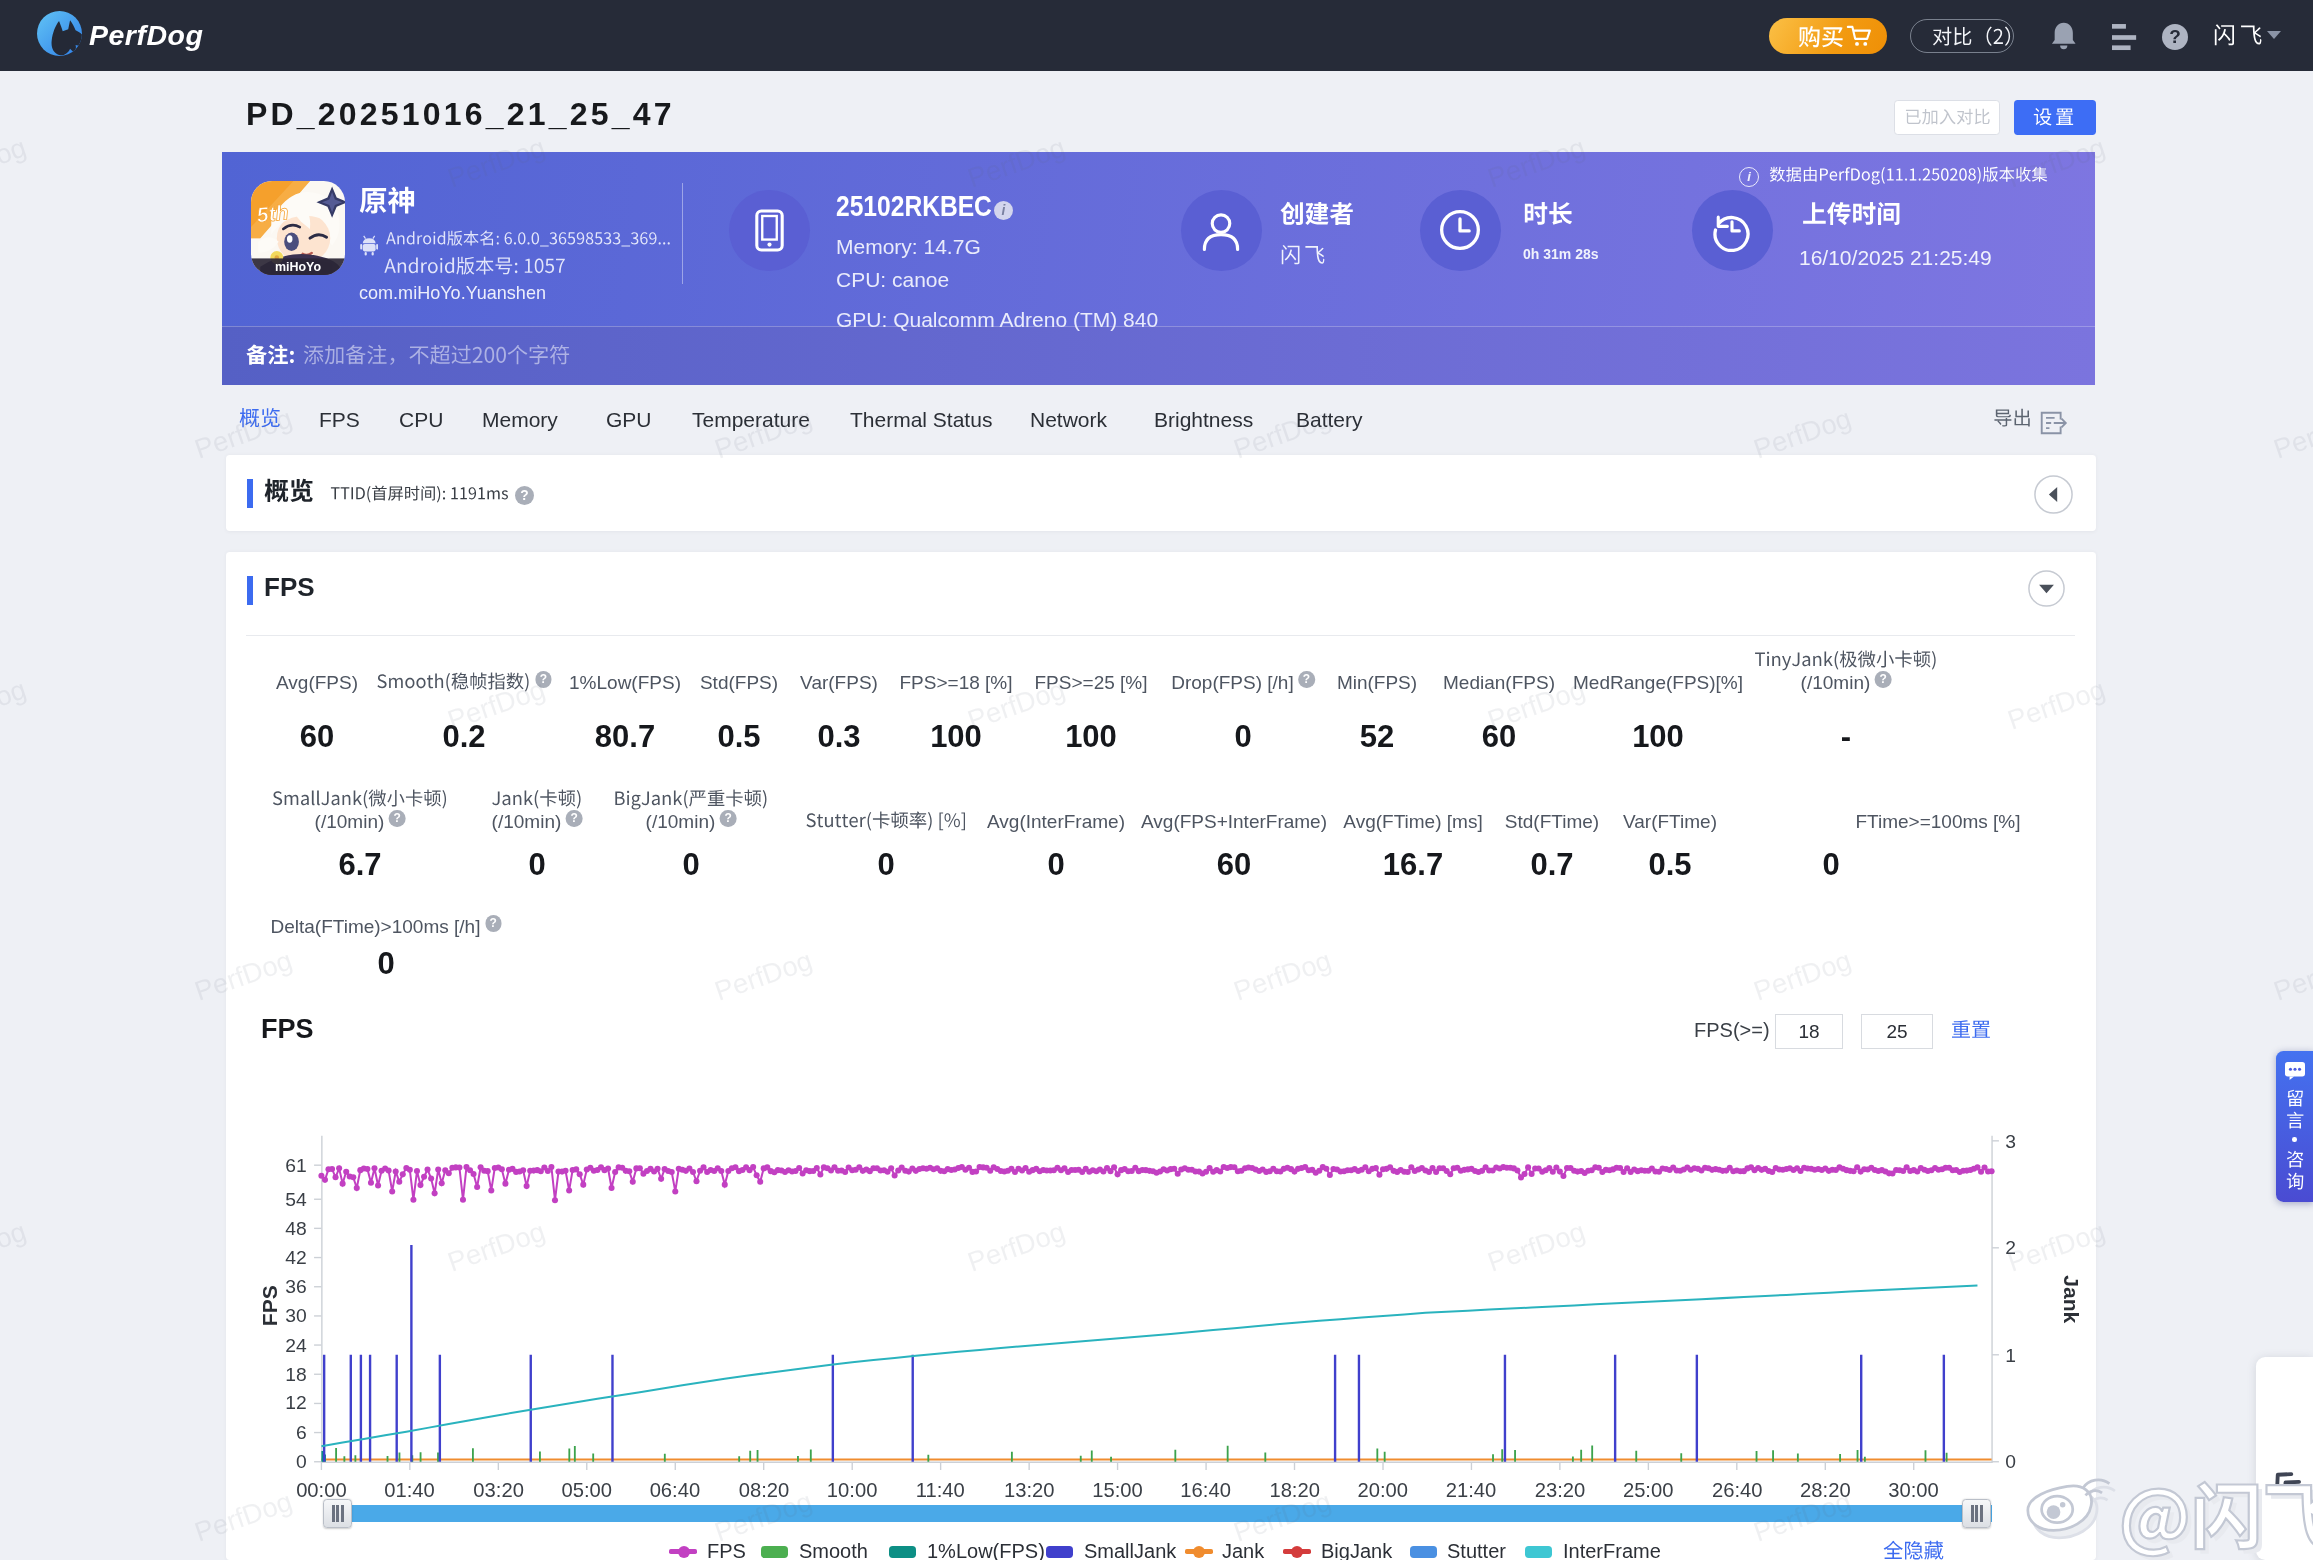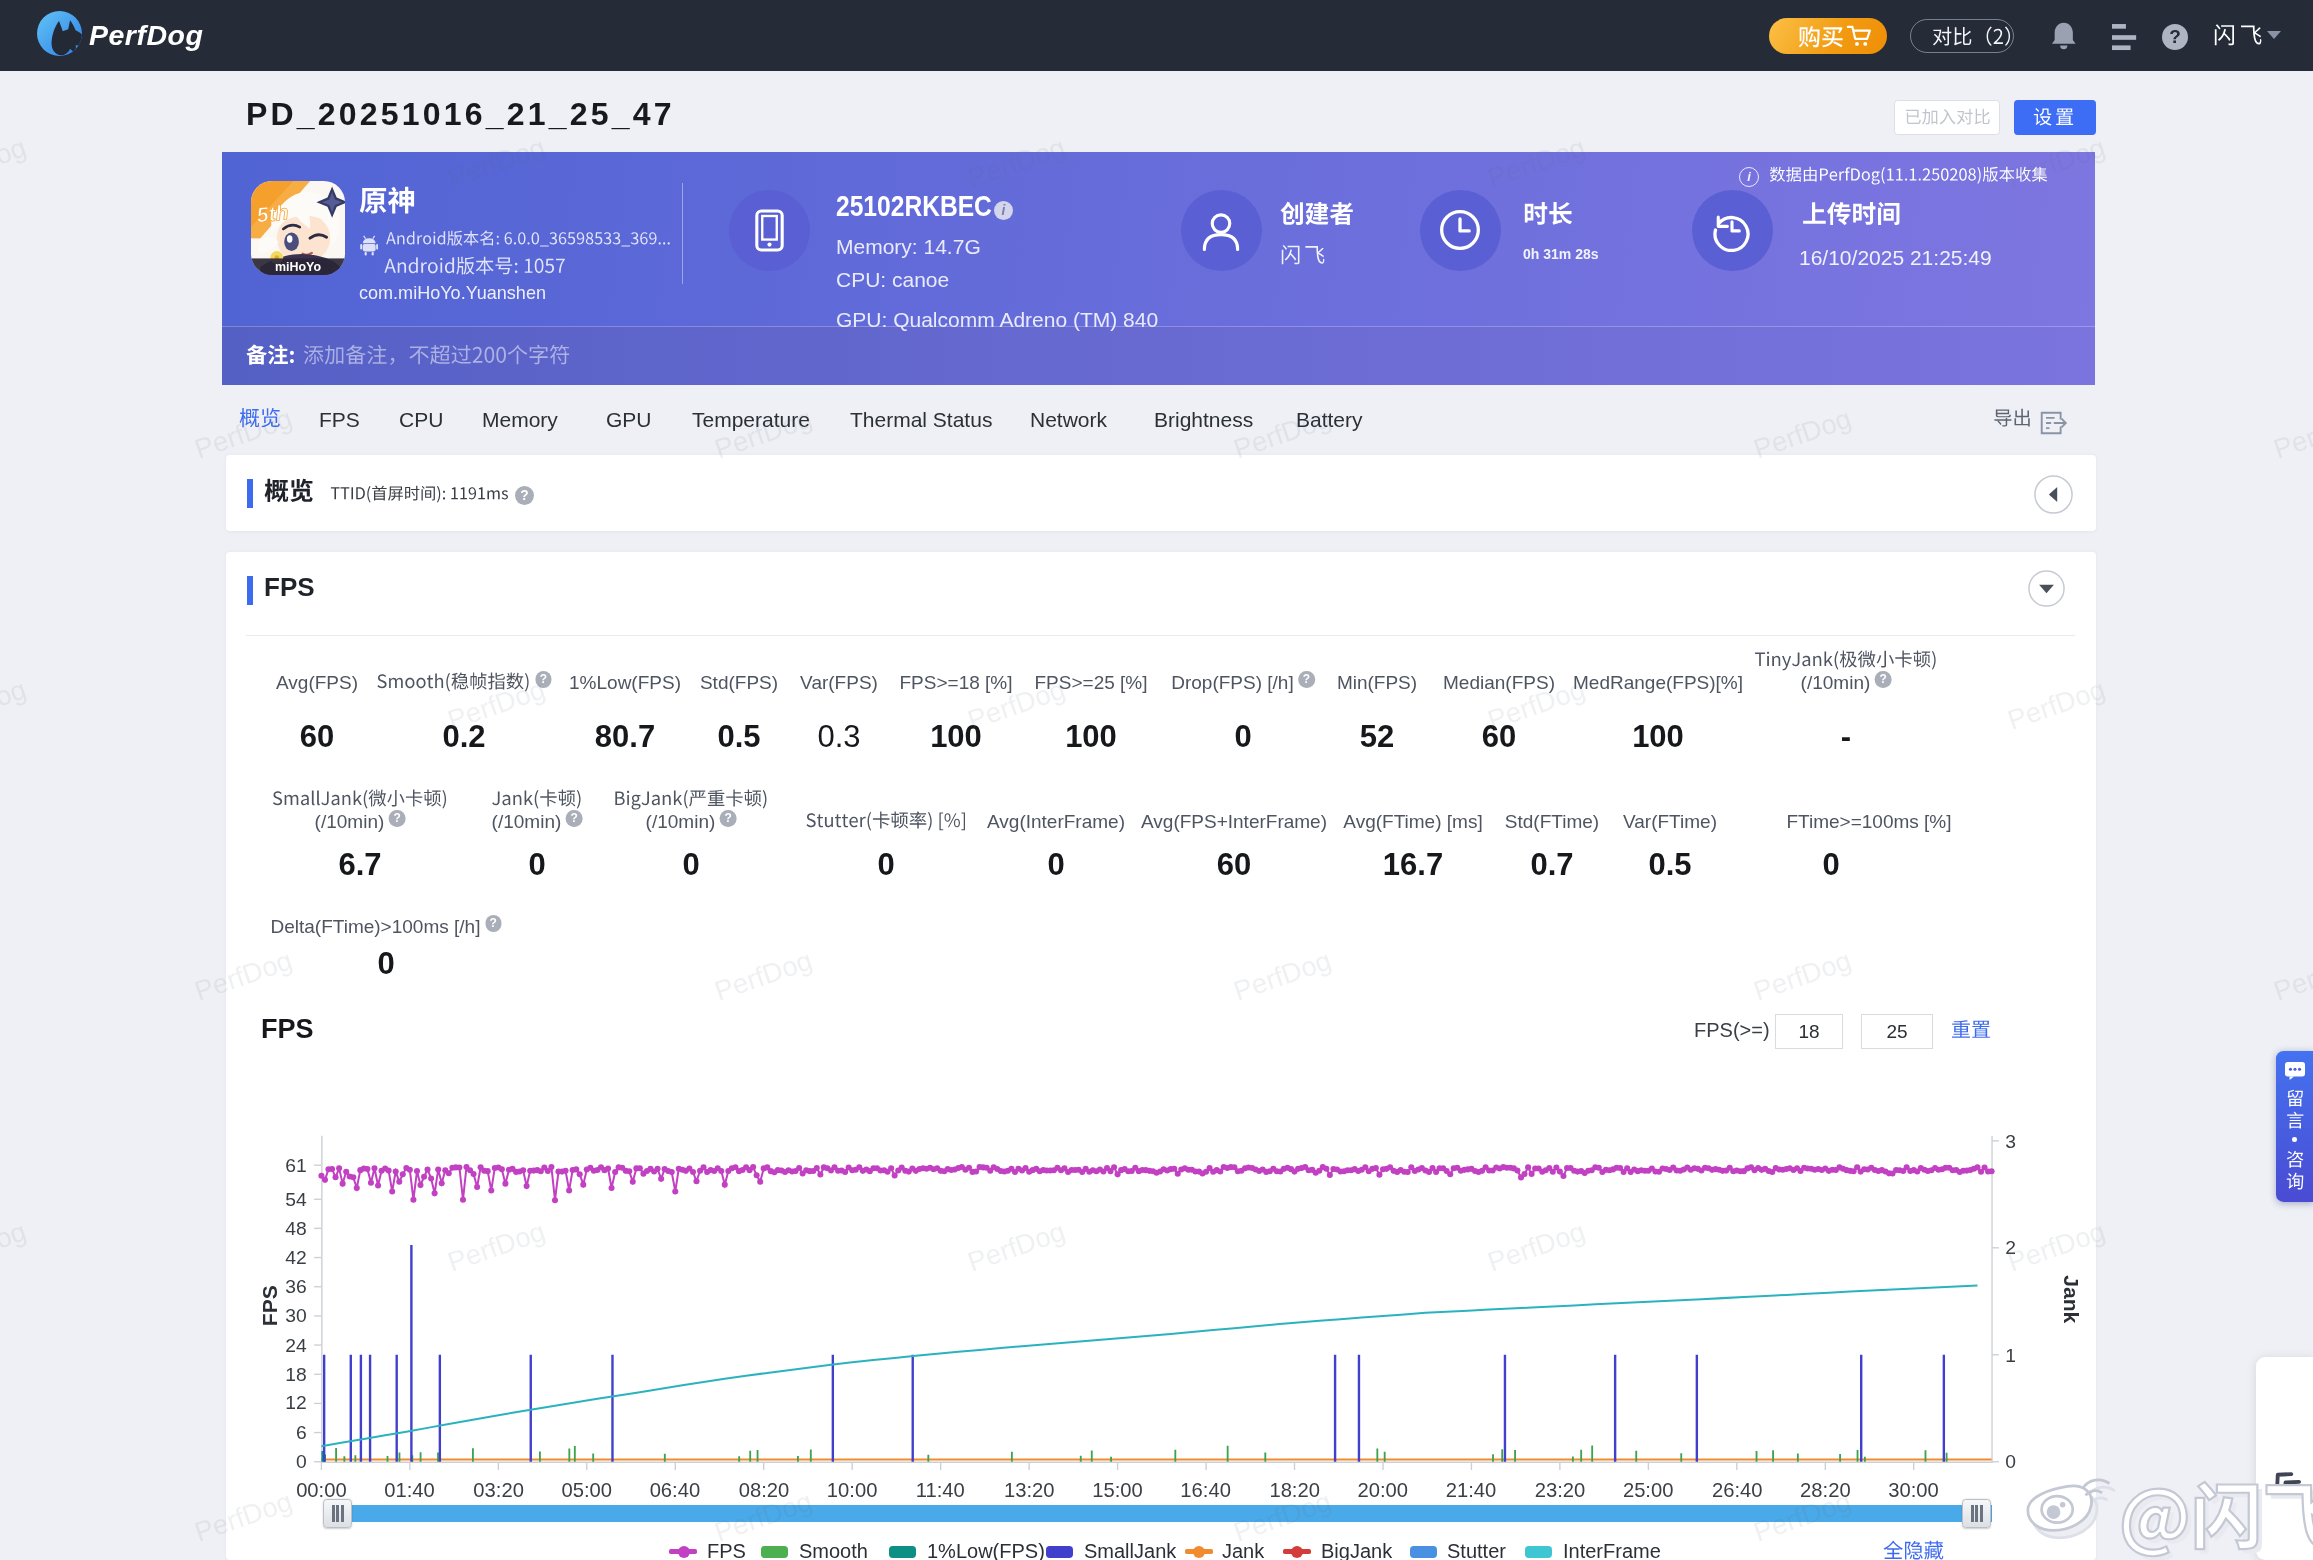--- a/index.html
+++ b/index.html
@@ -214,21 +214,21 @@
     <div class="abs" style="left:317px;top:721px;transform:translateX(-50%);font-size:31px;font-weight:bold;color:#16181c;line-height:1">60</div>
     <div class="abs" style="left:464px;top:671px;transform:translateX(-50%);white-space:nowrap;text-align:center"><svg width="154" height="23" viewBox="0 0 168 25" style="display:inline-block;vertical-align:top">
         <path transform="translate(0,18.5)" d="M6.1 0.3C9.1 0.3 11.1 -1.6 11.1 -3.9C11.1 -6.1 9.7 -7.1 8 -7.8L6 -8.7C4.8 -9.2 3.5 -9.7 3.5 -11.2C3.5 -12.5 4.6 -13.3 6.3 -13.3C7.6 -13.3 8.7 -12.8 9.6 -11.9L10.6 -13.1C9.5 -14.2 8 -14.9 6.3 -14.9C3.6 -14.9 1.6 -13.3 1.6 -11C1.6 -8.9 3.3 -7.9 4.6 -7.3L6.7 -6.4C8.1 -5.7 9.2 -5.3 9.2 -3.7C9.2 -2.3 8 -1.4 6.1 -1.4C4.6 -1.4 3.1 -2.1 2.1 -3.2L1 -1.9C2.2 -0.6 4 0.3 6.1 0.3Z M13.8 0H15.6V-7.9C16.6 -9 17.5 -9.5 18.3 -9.5C19.7 -9.5 20.3 -8.7 20.3 -6.6V0H22.2V-7.9C23.2 -9 24.1 -9.5 24.9 -9.5C26.3 -9.5 26.9 -8.7 26.9 -6.6V0H28.7V-6.9C28.7 -9.6 27.7 -11.1 25.5 -11.1C24.1 -11.1 23 -10.3 21.9 -9.1C21.4 -10.3 20.5 -11.1 18.9 -11.1C17.6 -11.1 16.4 -10.3 15.5 -9.3H15.4L15.3 -10.9H13.8Z M36.5 0.3C39.2 0.3 41.5 -1.8 41.5 -5.4C41.5 -9 39.2 -11.1 36.5 -11.1C33.8 -11.1 31.5 -9 31.5 -5.4C31.5 -1.8 33.8 0.3 36.5 0.3ZM36.5 -1.3C34.6 -1.3 33.4 -2.9 33.4 -5.4C33.4 -7.9 34.6 -9.6 36.5 -9.6C38.4 -9.6 39.7 -7.9 39.7 -5.4C39.7 -2.9 38.4 -1.3 36.5 -1.3Z M48.6 0.3C51.3 0.3 53.6 -1.8 53.6 -5.4C53.6 -9 51.3 -11.1 48.6 -11.1C46 -11.1 43.6 -9 43.6 -5.4C43.6 -1.8 46 0.3 48.6 0.3ZM48.6 -1.3C46.7 -1.3 45.5 -2.9 45.5 -5.4C45.5 -7.9 46.7 -9.6 48.6 -9.6C50.5 -9.6 51.8 -7.9 51.8 -5.4C51.8 -2.9 50.5 -1.3 48.6 -1.3Z M59.9 0.3C60.6 0.3 61.3 0.1 61.9 -0.1L61.6 -1.5C61.2 -1.4 60.7 -1.2 60.3 -1.2C59.1 -1.2 58.7 -2 58.7 -3.3V-9.4H61.6V-10.9H58.7V-13.9H57.1L56.9 -10.9L55.2 -10.8V-9.4H56.8V-3.4C56.8 -1.2 57.6 0.3 59.9 0.3Z M64.1 0H65.9V-7.9C67 -9 67.7 -9.5 68.9 -9.5C70.3 -9.5 70.9 -8.7 70.9 -6.6V0H72.7V-6.9C72.7 -9.6 71.7 -11.1 69.4 -11.1C67.9 -11.1 66.8 -10.3 65.8 -9.3L65.9 -11.6V-15.9H64.1Z M79.1 3.9 80.3 3.4C78.5 0.6 77.7 -2.8 77.7 -6.2C77.7 -9.6 78.5 -13 80.3 -15.8L79.1 -16.4C77.3 -13.4 76.2 -10.1 76.2 -6.2C76.2 -2.3 77.3 0.9 79.1 3.9Z M90.9 -3.7V-0.4C90.9 0.9 91.4 1.3 93 1.3C93.4 1.3 95.5 1.3 95.9 1.3C97.3 1.3 97.7 0.7 97.8 -1.4C97.4 -1.5 96.9 -1.7 96.6 -1.9C96.5 -0.2 96.4 0.1 95.8 0.1C95.3 0.1 93.5 0.1 93.2 0.1C92.4 0.1 92.3 -0 92.3 -0.5V-3.7ZM92.9 -4.3C93.7 -3.5 94.6 -2.4 95 -1.7L96.1 -2.4C95.6 -3.1 94.7 -4.1 94 -4.9ZM97.3 -3.5C98 -2.3 98.8 -0.6 99.1 0.4L100.4 -0C100 -1 99.2 -2.7 98.5 -3.9ZM89.1 -3.7C88.7 -2.6 88 -1 87.4 -0L88.6 0.6C89.2 -0.5 89.8 -2.1 90.3 -3.2ZM91.8 -16.9C91.2 -15.4 89.9 -13.6 88.1 -12.3C88.4 -12.1 88.8 -11.7 89 -11.4L89.6 -11.8V-11H97.4V-9.4H89.9V-8.2H97.4V-6.5H89.3V-5.2H98.8V-12.3H96.2C96.8 -13.1 97.4 -14.1 97.8 -14.9L96.9 -15.5L96.7 -15.4H92.6C92.8 -15.8 93 -16.3 93.2 -16.7ZM90.1 -12.3C90.7 -12.9 91.3 -13.6 91.8 -14.2H95.9C95.5 -13.6 95.1 -12.9 94.6 -12.3ZM87.8 -16.6C86.5 -16 84.3 -15.4 82.4 -15.1C82.6 -14.7 82.8 -14.2 82.9 -13.9C83.6 -14 84.3 -14.2 85.1 -14.3V-11.1H82.2V-9.7H84.8C84.1 -7.4 82.9 -4.8 81.8 -3.3C82.1 -3 82.4 -2.3 82.6 -1.9C83.5 -3.1 84.4 -5 85.1 -6.9V1.6H86.5V-7.4C87 -6.5 87.6 -5.4 87.8 -4.8L88.8 -6C88.5 -6.5 87 -8.6 86.5 -9.2V-9.7H88.8V-11.1H86.5V-14.7C87.3 -14.9 88.1 -15.1 88.7 -15.4Z M115.2 -1.2C116.7 -0.4 118.5 0.8 119.4 1.6L120.2 0.6C119.3 -0.3 117.4 -1.4 116 -2.1ZM114.2 -9.1V-5.6C114.2 -3.6 113.8 -1.1 108.9 0.4C109.2 0.7 109.6 1.3 109.8 1.6C114.8 -0.2 115.7 -3.1 115.7 -5.6V-9.1ZM110.8 -11.9V-2.5H112.1V-10.6H117.7V-2.5H119V-11.9H115.6V-13.6H120.1V-15H115.6V-16.8H114.1V-11.9ZM102.6 -13V-2.5H103.8V-11.6H105.4V1.6H106.6V-11.6H108.2V-4.2C108.2 -4 108.2 -4 108.1 -4C107.9 -4 107.5 -4 107.1 -4C107.3 -3.6 107.4 -3 107.5 -2.7C108.2 -2.7 108.6 -2.7 109 -2.9C109.3 -3.2 109.4 -3.6 109.4 -4.2V-13H106.6V-16.8H105.4V-13Z M137.9 -15.6C136.3 -14.9 133.8 -14.2 131.4 -13.7V-16.7H129.9V-11C129.9 -9.3 130.6 -8.9 132.9 -8.9C133.4 -8.9 137 -8.9 137.5 -8.9C139.5 -8.9 140 -9.5 140.2 -12.2C139.8 -12.3 139.2 -12.5 138.9 -12.7C138.7 -10.6 138.6 -10.2 137.5 -10.2C136.7 -10.2 133.6 -10.2 133 -10.2C131.7 -10.2 131.4 -10.4 131.4 -11V-12.5C134 -13 137 -13.7 139 -14.5ZM131.4 -2.7H137.9V-0.6H131.4ZM131.4 -3.9V-5.9H137.9V-3.9ZM129.9 -7.2V1.6H131.4V0.7H137.9V1.5H139.4V-7.2ZM124.8 -16.8V-12.8H122V-11.3H124.8V-7L121.7 -6.2L122.2 -4.7L124.8 -5.5V-0.2C124.8 0.1 124.7 0.2 124.4 0.2C124.2 0.2 123.3 0.2 122.4 0.2C122.6 0.6 122.8 1.2 122.9 1.6C124.2 1.6 125 1.5 125.6 1.3C126.1 1.1 126.3 0.7 126.3 -0.2V-6L128.9 -6.8L128.7 -8.2L126.3 -7.5V-11.3H128.6V-12.8H126.3V-16.8Z M150 -16.4C149.6 -15.6 149 -14.5 148.5 -13.8L149.5 -13.3C150 -13.9 150.7 -14.9 151.2 -15.9ZM142.9 -15.9C143.4 -15 143.9 -13.9 144.1 -13.2L145.3 -13.7C145.1 -14.4 144.5 -15.5 144 -16.3ZM149.3 -5.2C148.9 -4.2 148.2 -3.3 147.5 -2.5C146.7 -2.9 145.9 -3.3 145.2 -3.6C145.5 -4.1 145.8 -4.6 146.1 -5.2ZM143.3 -3.1C144.3 -2.7 145.4 -2.2 146.4 -1.7C145.1 -0.7 143.6 -0.1 141.9 0.3C142.2 0.6 142.5 1.1 142.7 1.4C144.5 0.9 146.2 0.2 147.6 -1C148.3 -0.6 148.9 -0.2 149.4 0.1L150.3 -0.9C149.9 -1.2 149.3 -1.5 148.6 -1.9C149.7 -3 150.5 -4.4 151 -6.2L150.2 -6.5L150 -6.5H146.7L147.1 -7.5L145.8 -7.7C145.6 -7.3 145.4 -6.9 145.2 -6.5H142.5V-5.2H144.6C144.2 -4.4 143.7 -3.7 143.3 -3.1ZM146.3 -16.8V-13.1H142.1V-11.8H145.8C144.8 -10.5 143.3 -9.3 141.9 -8.7C142.2 -8.4 142.5 -7.9 142.7 -7.6C143.9 -8.2 145.3 -9.3 146.3 -10.5V-8.1H147.7V-10.8C148.6 -10.1 149.8 -9.2 150.3 -8.7L151.2 -9.8C150.7 -10.1 148.9 -11.2 148 -11.8H151.7V-13.1H147.7V-16.8ZM153.7 -16.6C153.2 -13.1 152.3 -9.8 150.7 -7.7C151.1 -7.5 151.6 -7 151.9 -6.7C152.4 -7.5 152.8 -8.4 153.2 -9.3C153.7 -7.4 154.3 -5.6 155 -4C153.9 -2.1 152.3 -0.6 150.1 0.4C150.4 0.7 150.8 1.3 151 1.7C153 0.6 154.6 -0.8 155.7 -2.6C156.7 -0.9 158 0.5 159.5 1.4C159.8 1 160.2 0.5 160.6 0.2C158.9 -0.7 157.6 -2.1 156.5 -4C157.6 -6 158.3 -8.5 158.7 -11.5H160.1V-12.9H154.4C154.7 -14 154.9 -15.2 155.1 -16.4ZM157.3 -11.5C157 -9.2 156.5 -7.2 155.8 -5.5C155 -7.3 154.5 -9.4 154.1 -11.5Z M163.1 3.9C164.9 0.9 166 -2.3 166 -6.2C166 -10.1 164.9 -13.4 163.1 -16.4L162 -15.8C163.7 -13 164.5 -9.6 164.5 -6.2C164.5 -2.8 163.7 0.6 162 3.4Z" fill="#4e5561"></path>
       </svg><span style="display:inline-block;width:16.5px;height:16.5px;border-radius:50%;background:#a9aeb8;color:#fff;font-size:12px;font-weight:bold;text-align:center;line-height:16.5px;vertical-align:1.8px;margin-left:4.6px">?</span></div>
     <div class="abs" style="left:464px;top:721px;transform:translateX(-50%);font-size:31px;font-weight:bold;color:#16181c;line-height:1">0.2</div>
     <div class="abs" style="left:625px;top:671px;transform:translateX(-50%);white-space:nowrap;text-align:center"><span style="font-size:19px;color:#4e5561;line-height:23px;display:inline-block;vertical-align:top">1%Low(FPS)</span></div>
     <div class="abs" style="left:625px;top:721px;transform:translateX(-50%);font-size:31px;font-weight:bold;color:#16181c;line-height:1">80.7</div>
     <div class="abs" style="left:739px;top:671px;transform:translateX(-50%);white-space:nowrap;text-align:center"><span style="font-size:19px;color:#4e5561;line-height:23px;display:inline-block;vertical-align:top">Std(FPS)</span></div>
     <div class="abs" style="left:739px;top:721px;transform:translateX(-50%);font-size:31px;font-weight:bold;color:#16181c;line-height:1">0.5</div>
     <div class="abs" style="left:839px;top:671px;transform:translateX(-50%);white-space:nowrap;text-align:center"><span style="font-size:19px;color:#4e5561;line-height:23px;display:inline-block;vertical-align:top">Var(FPS)</span></div>
-    <div class="abs" style="left:839px;top:721px;transform:translateX(-50%);font-size:31px;font-weight:normal;color:#16181c;line-height:1">0.3</div>
+    <div class="abs" style="left:839px;top:721px;transform:translateX(-50%);font-size:31px;font-weight:bold;color:#16181c;line-height:1">0.3</div>
     <div class="abs" style="left:956px;top:671px;transform:translateX(-50%);white-space:nowrap;text-align:center"><span style="font-size:19px;color:#4e5561;line-height:23px;display:inline-block;vertical-align:top">FPS&gt;=18 [%]</span></div>
     <div class="abs" style="left:956px;top:721px;transform:translateX(-50%);font-size:31px;font-weight:bold;color:#16181c;line-height:1">100</div>
     <div class="abs" style="left:1091px;top:671px;transform:translateX(-50%);white-space:nowrap;text-align:center"><span style="font-size:19px;color:#4e5561;line-height:23px;display:inline-block;vertical-align:top">FPS&gt;=25 [%]</span></div>
     <div class="abs" style="left:1091px;top:721px;transform:translateX(-50%);font-size:31px;font-weight:bold;color:#16181c;line-height:1">100</div>
     <div class="abs" style="left:1243px;top:671px;transform:translateX(-50%);white-space:nowrap;text-align:center"><span style="font-size:19px;color:#4e5561;line-height:23px;display:inline-block;vertical-align:top">Drop(FPS) [/h]</span><span style="display:inline-block;width:16.5px;height:16.5px;border-radius:50%;background:#a9aeb8;color:#fff;font-size:12px;font-weight:bold;text-align:center;line-height:16.5px;vertical-align:1.8px;margin-left:4.6px">?</span></div>
     <div class="abs" style="left:1243px;top:721px;transform:translateX(-50%);font-size:31px;font-weight:bold;color:#16181c;line-height:1">0</div>
     <div class="abs" style="left:1377px;top:671px;transform:translateX(-50%);white-space:nowrap;text-align:center"><span style="font-size:19px;color:#4e5561;line-height:23px;display:inline-block;vertical-align:top">Min(FPS)</span></div>
     <div class="abs" style="left:1377px;top:721px;transform:translateX(-50%);font-size:31px;font-weight:bold;color:#16181c;line-height:1">52</div>
     <div class="abs" style="left:1499px;top:671px;transform:translateX(-50%);white-space:nowrap;text-align:center"><span style="font-size:19px;color:#4e5561;line-height:23px;display:inline-block;vertical-align:top">Median(FPS)</span></div>
     <div class="abs" style="left:1499px;top:721px;transform:translateX(-50%);font-size:31px;font-weight:bold;color:#16181c;line-height:1">60</div>
@@ -261,21 +261,21 @@
     <div class="abs" style="left:1056px;top:810px;transform:translateX(-50%);white-space:nowrap;text-align:center"><span style="font-size:19px;color:#4e5561;line-height:23px;display:inline-block;vertical-align:top">Avg(InterFrame)</span></div>
     <div class="abs" style="left:1056px;top:849px;transform:translateX(-50%);font-size:31px;font-weight:bold;color:#16181c;line-height:1">0</div>
     <div class="abs" style="left:1234px;top:810px;transform:translateX(-50%);white-space:nowrap;text-align:center"><span style="font-size:19px;color:#4e5561;line-height:23px;display:inline-block;vertical-align:top">Avg(FPS+InterFrame)</span></div>
     <div class="abs" style="left:1234px;top:849px;transform:translateX(-50%);font-size:31px;font-weight:bold;color:#16181c;line-height:1">60</div>
     <div class="abs" style="left:1413px;top:810px;transform:translateX(-50%);white-space:nowrap;text-align:center"><span style="font-size:19px;color:#4e5561;line-height:23px;display:inline-block;vertical-align:top">Avg(FTime) [ms]</span></div>
     <div class="abs" style="left:1413px;top:849px;transform:translateX(-50%);font-size:31px;font-weight:bold;color:#16181c;line-height:1">16.7</div>
     <div class="abs" style="left:1552px;top:810px;transform:translateX(-50%);white-space:nowrap;text-align:center"><span style="font-size:19px;color:#4e5561;line-height:23px;display:inline-block;vertical-align:top">Std(FTime)</span></div>
     <div class="abs" style="left:1552px;top:849px;transform:translateX(-50%);font-size:31px;font-weight:bold;color:#16181c;line-height:1">0.7</div>
     <div class="abs" style="left:1670px;top:810px;transform:translateX(-50%);white-space:nowrap;text-align:center"><span style="font-size:19px;color:#4e5561;line-height:23px;display:inline-block;vertical-align:top">Var(FTime)</span></div>
     <div class="abs" style="left:1670px;top:849px;transform:translateX(-50%);font-size:31px;font-weight:bold;color:#16181c;line-height:1">0.5</div>
-    <div class="abs" style="left:1869px;top:810px;transform:translateX(-50%);white-space:nowrap;text-align:left"><span style="font-size:19px;color:#4e5561;line-height:23px;display:inline-block;vertical-align:top">FTime&gt;=100ms [%]</span></div>
+    <div class="abs" style="left:1938px;top:810px;transform:translateX(-50%);white-space:nowrap;text-align:left"><span style="font-size:19px;color:#4e5561;line-height:23px;display:inline-block;vertical-align:top">FTime&gt;=100ms [%]</span></div>
     <div class="abs" style="left:1831px;top:849px;transform:translateX(-50%);font-size:31px;font-weight:bold;color:#16181c;line-height:1">0</div>
     <div class="abs" style="left:386px;top:915px;transform:translateX(-50%);white-space:nowrap;text-align:center"><span style="font-size:19px;color:#4e5561;line-height:23px;display:inline-block;vertical-align:top">Delta(FTime)&gt;100ms [/h]</span><span style="display:inline-block;width:16.5px;height:16.5px;border-radius:50%;background:#a9aeb8;color:#fff;font-size:12px;font-weight:bold;text-align:center;line-height:16.5px;vertical-align:1.8px;margin-left:4.6px">?</span></div>
     <div class="abs" style="left:386px;top:948px;transform:translateX(-50%);font-size:31px;font-weight:bold;color:#16181c;line-height:1">0</div>
     <div class="abs" style="left:261px;top:1014px;font-size:27px;font-weight:bold;color:#16181c">FPS</div>
     <div class="abs" style="left:1694px;top:1019px;font-size:20px;color:#3a3f46">FPS(&gt;=)</div>
     <div class="abs" style="left:1775px;top:1014px;width:68px;height:35px;border:0.9px solid #d8dbe0;background:#fff;font-size:19px;color:#2b2f36;text-align:center;line-height:33px">18</div>
     <div class="abs" style="left:1861px;top:1014px;width:72px;height:35px;border:0.9px solid #d8dbe0;background:#fff;font-size:19px;color:#2b2f36;text-align:center;line-height:33px">25</div>
     <svg style="position:absolute;left:1951px;top:1019px" width="40" height="24" viewBox="0 0 44 26">
       <path transform="translate(0,19.4)" d="M3.5 -11.9V-5H10.1V-3.5H2.8V-2.2H10.1V-0.3H1.1V1.1H20.9V-0.3H11.7V-2.2H19.5V-3.5H11.7V-5H18.7V-11.9H11.7V-13.2H20.8V-14.6H11.7V-16.3C14.3 -16.5 16.7 -16.7 18.6 -17.1L17.8 -18.3C14.3 -17.7 8.1 -17.3 2.9 -17.2C3.1 -16.9 3.3 -16.3 3.3 -15.9C5.4 -15.9 7.8 -16 10.1 -16.1V-14.6H1.3V-13.2H10.1V-11.9ZM5.1 -7.9H10.1V-6.2H5.1ZM11.7 -7.9H17V-6.2H11.7ZM5.1 -10.7H10.1V-9H5.1ZM11.7 -10.7H17V-9H11.7Z M36.3 -16.5H40V-14.5H36.3ZM31.2 -16.5H34.8V-14.5H31.2ZM26.2 -16.5H29.7V-14.5H26.2ZM26.2 -9.4V-0.1H23.3V1.1H42.8V-0.1H39.8V-9.4H32.9L33.2 -10.7H42.3V-12H33.4L33.7 -13.3H41.7V-17.6H24.6V-13.3H32L31.8 -12H23.5V-10.7H31.6L31.3 -9.4ZM27.8 -0.1V-1.5H38.1V-0.1ZM27.8 -6H38.1V-4.8H27.8ZM27.8 -7V-8.3H38.1V-7ZM27.8 -3.8H38.1V-2.5H27.8Z" fill="#3c6bf0"></path>
     </svg>

